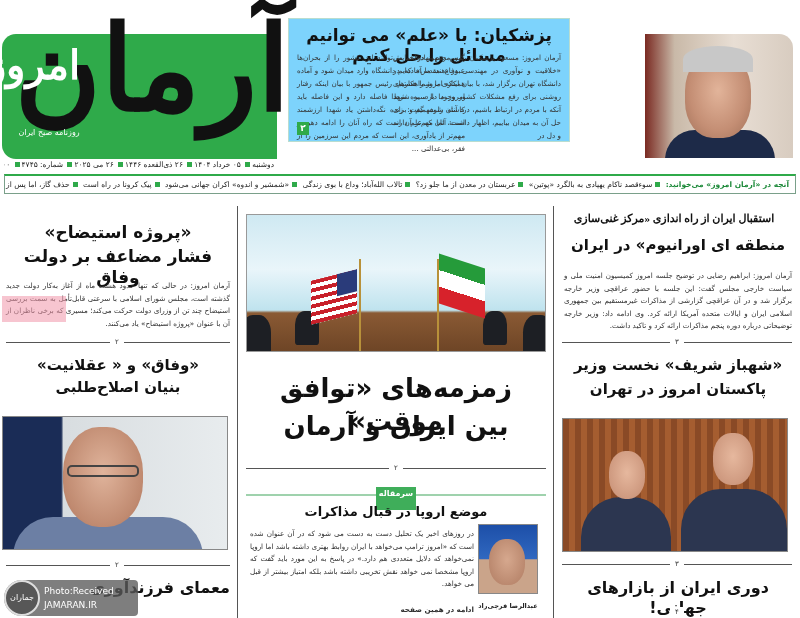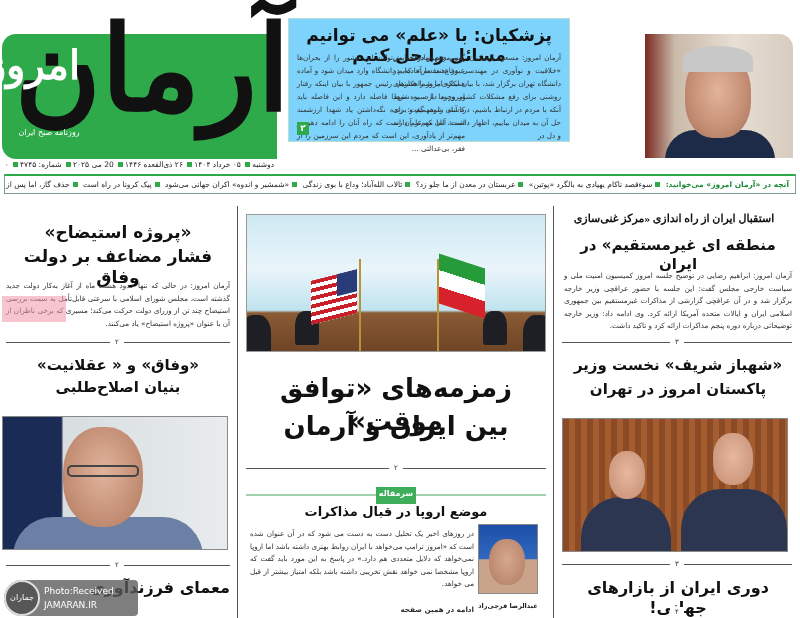--- a/index.html
+++ b/index.html
@@ -103,21 +103,21 @@
     background: linear-gradient(180deg, #259b3a 0 33%, #ffffff 33% 66%, #d7222b 66% 100%);
   }
   .chair { position: absolute; background: #1d1f24; border-radius: 40% 40% 10% 10%; }
 
   
   .edit-box {
     position: absolute; left: 246px; top: 494px; width: 300px; height: 124px;
     border-top: 2px solid #9fd2ad;
   }
   .edit-tag {
-    position: absolute; left: 130px; top: -9px; width: 40px; height: 17px; background: #3fae5a;
+    position: absolute; left: 130px; top: -9px; width: 40px; height: 23px; background: #3fae5a;
     color: #fff; font-size: 8px; text-align: center; line-height: 14px; font-weight: bold;
   }
   .edit-photo {
     position: absolute; left: 478px; top: 524px; width: 60px; height: 70px;
     background: linear-gradient(180deg, #1d4fa8 0%, #3068c0 50%, #caa48a 51%);
     border: 1px solid #888;
   }
   .edit-face {
     position: absolute; left: 10px; top: 14px; width: 36px; height: 46px; border-radius: 45%;
     background: radial-gradient(ellipse at 50% 45%, #d6a88e 0%, #b07c62 100%);
@@ -168,21 +168,21 @@
 <body>
 
 <div class="mast-green"></div>
 <div class="mast-logo-big">آرمان</div>
 <div class="mast-logo-small">امروز</div>
 <div class="mast-tagline">روزنامه صبح ایران</div>
 <div class="mast-dateline">
   <span>دوشنبه</span><span class="sq"></span>
   <span>۰۵ خرداد ۱۴۰۴</span><span class="sq"></span>
   <span>۲۶ ذی‌القعده ۱۴۴۶</span><span class="sq"></span>
-  <span>20 می ۲۰۲۵</span><span class="sq"></span>
+  <span>۲۶ می ۲۰۲۵</span><span class="sq"></span>
   <span>شماره: ۴۷۴۵</span><span class="sq"></span>
   <span>۶۰۰۰ تومان</span>
 </div>
 
 <div class="top-box">
   <div class="top-title">پزشکیان: با «علم» می توانیم مسائل را حل کنیم</div>
   <div class="top-col right">آرمان امروز: مسعود پزشکیان رئیس جمهور در همایش «خلاقیت و نوآوری در مهندسی دفاع مقدس» که در دانشگاه تهران برگزار شد، با بیان اینکه امروز راهکارهای روشنی برای رفع مشکلات کشور وجود دارد، به شرط آنکه با مردم در ارتباط باشیم، درد آنان را بفهمیم و برای حل آن به میدان بیاییم، اظهار داشت: آنان که علم دارند و دل در</div>
   <div class="top-col left">گرو مردم نهاده‌اند، می‌توانند این کشور را از بحران‌ها عبور دهند. ما آماده‌ایم دانشگاه وارد میدان شود و آماده همکاری با شما هستیم. رئیس جمهور با بیان اینکه رفتار امروز ما با سیره شهدا فاصله دارد و این فاصله باید کاسته شود، گفت: زنده نگه‌داشتن یاد شهدا ارزشمند است، اما مهم‌تر آن است که راه آنان را ادامه دهیم و مهم‌تر از یادآوری، این است که مردم این سرزمین را از فقر، بی‌عدالتی ...</div>
   <div class="page-badge">۲</div>
 </div>
@@ -245,21 +245,21 @@
   <div class="hl" style="left:0; top:8px; width:300px; font-size:13px;">موضع اروپا در قبال مذاکرات</div>
 </div>
 <div class="body-txt" style="left:250px; top:528px; width:224px; direction:rtl;">در روزهای اخیر یک تحلیل دست به دست می شود که در آن عنوان شده است که «امروز ترامپ می‌خواهد با ایران روابط بهتری داشته باشد اما اروپا نمی‌خواهد که دلایل متعددی هم دارد.» در پاسخ به این مورد باید گفت که اروپا مشخصا نمی خواهد نقش تخریبی داشته باشد بلکه امتیاز بیشتر از قبل می خواهد.</div>
 <div class="body-txt" style="left:250px; top:604px; width:224px; font-weight:bold; text-align:right;">ادامه در همین صفحه</div>
 <div class="edit-photo">
   <div class="edit-face"></div>
 </div>
 <div class="edit-name">عبدالرضا فرجی‌راد</div>
 
 <div class="hl" style="left:556px; top:212px; width:236px; font-size:11px;font-family:Liberation Serif, serif;">استقبال ایران از راه اندازی «مرکز غنی‌سازی</div>
-<div class="hl" style="left:560px; top:236px; width:236px; font-size:15px;">منطقه ای غیرمستقیم» در ایران</div>
+<div class="hl" style="left:560px; top:236px; width:236px; font-size:15px;">منطقه ای اورانیوم» در ایران</div>
 <div class="body-txt" style="left:564px; top:270px; width:228px; direction:rtl;">آرمان امروز: ابراهیم رضایی در توضیح جلسه امروز کمیسیون امنیت ملی و سیاست خارجی مجلس گفت: این جلسه با حضور عراقچی وزیر خارجه برگزار شد و در آن عراقچی گزارشی از مذاکرات غیرمستقیم بین جمهوری اسلامی ایران و ایالات متحده آمریکا ارائه کرد. وی ادامه داد: وزیر خارجه توضیحاتی درباره دوره پنجم مذاکرات ارائه کرد و تاکید داشت.</div>
 <div class="hline" style="left:562px; top:342px; width:230px;"></div>
 <div class="pnum" style="left:670px; top:337px;">۳</div>
 
 <div class="hl" style="left:560px; top:356px; width:236px; font-size:15px;">«شهباز شریف» نخست وزیر</div>
 <div class="hl" style="left:560px; top:380px; width:236px; font-size:15px;">پاکستان امروز در تهران</div>
 <div class="right-photo">
   <div class="rp-person" style="left:18px; top:78px; width:90px; height:70px;"></div>
   <div class="rp-head" style="left:46px; top:32px; width:36px; height:48px;"></div>
   <div class="rp-person" style="left:118px; top:70px; width:106px; height:80px;"></div>

